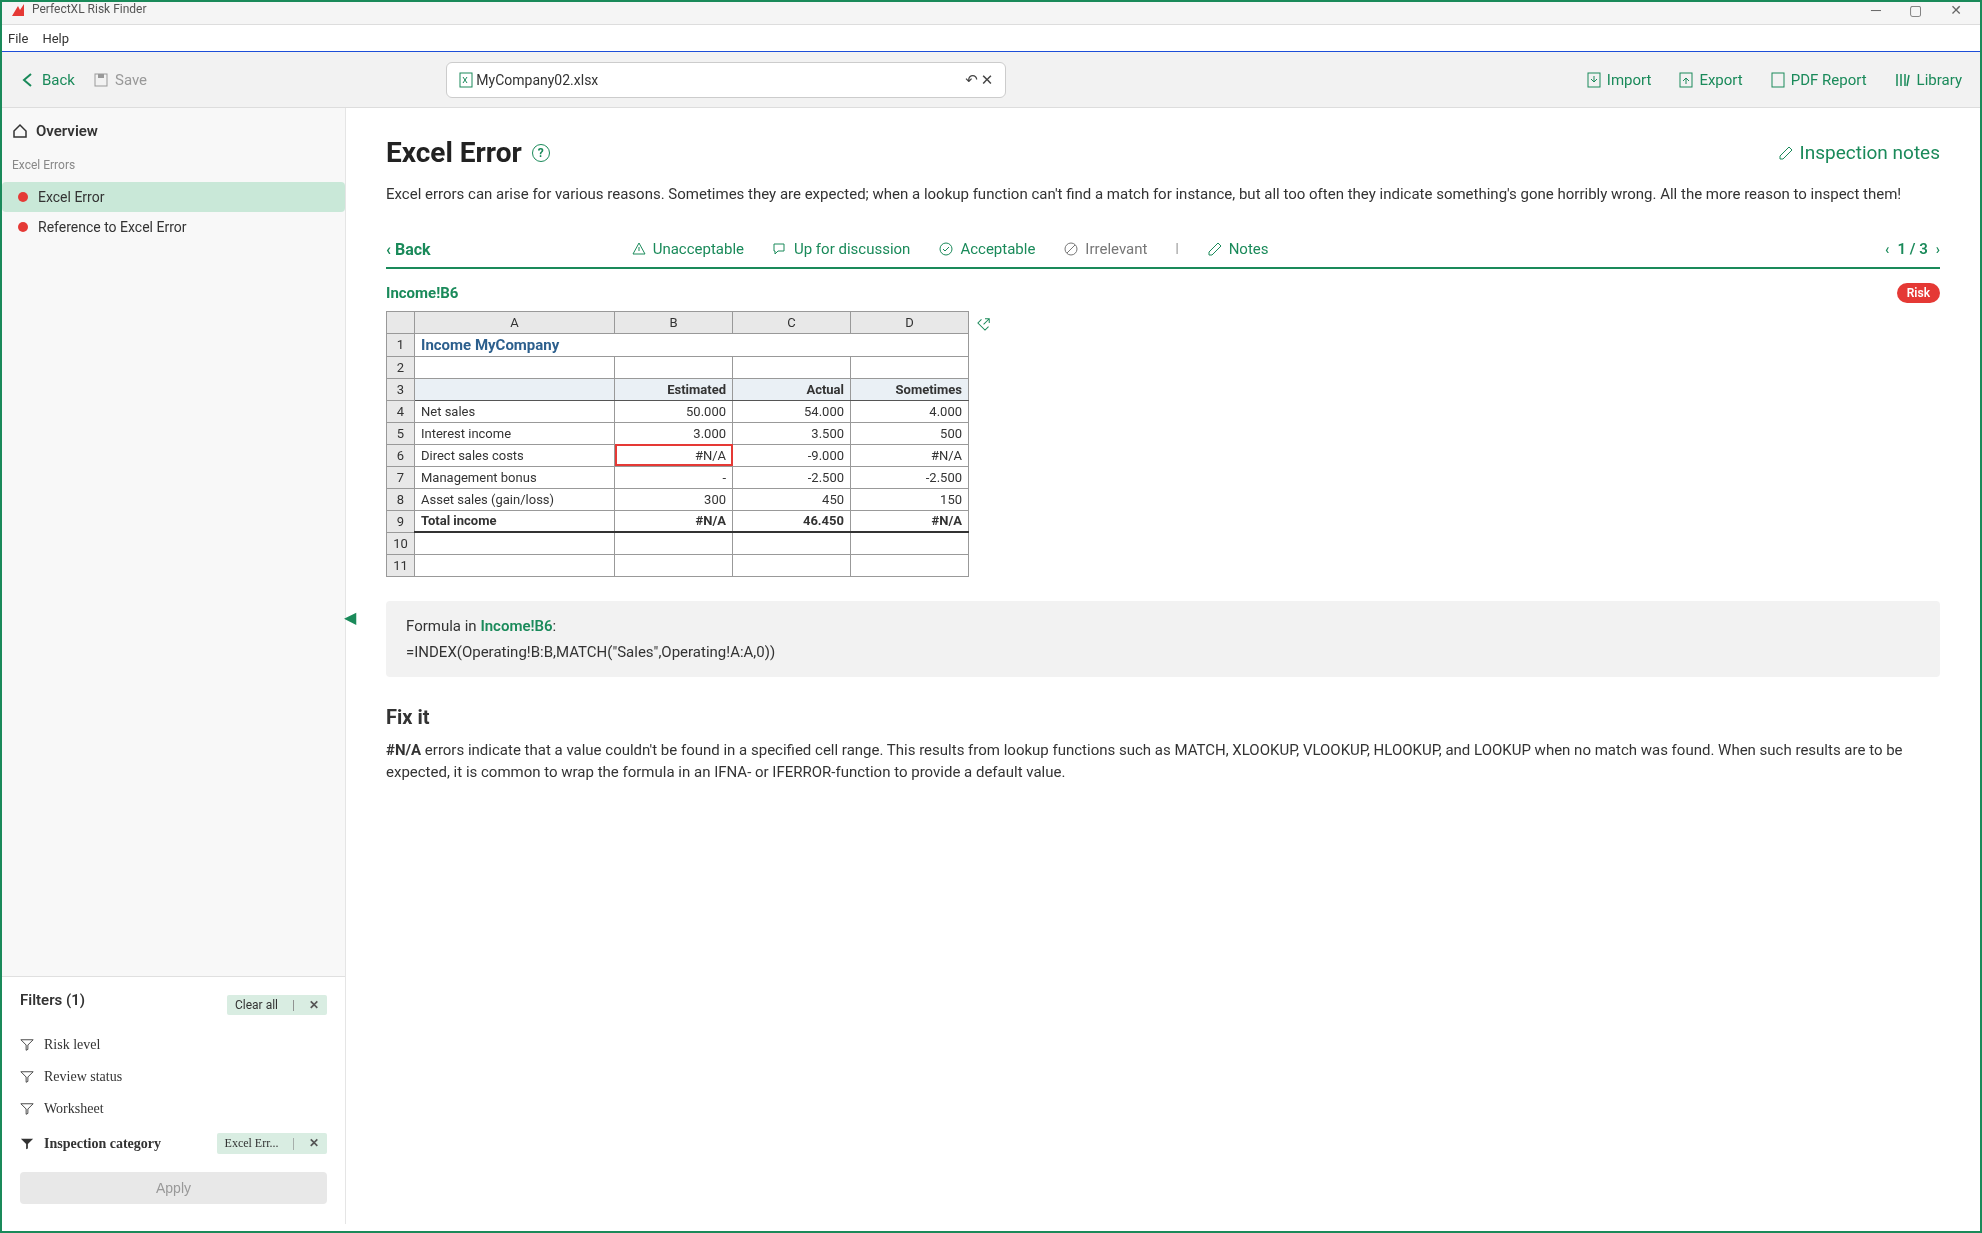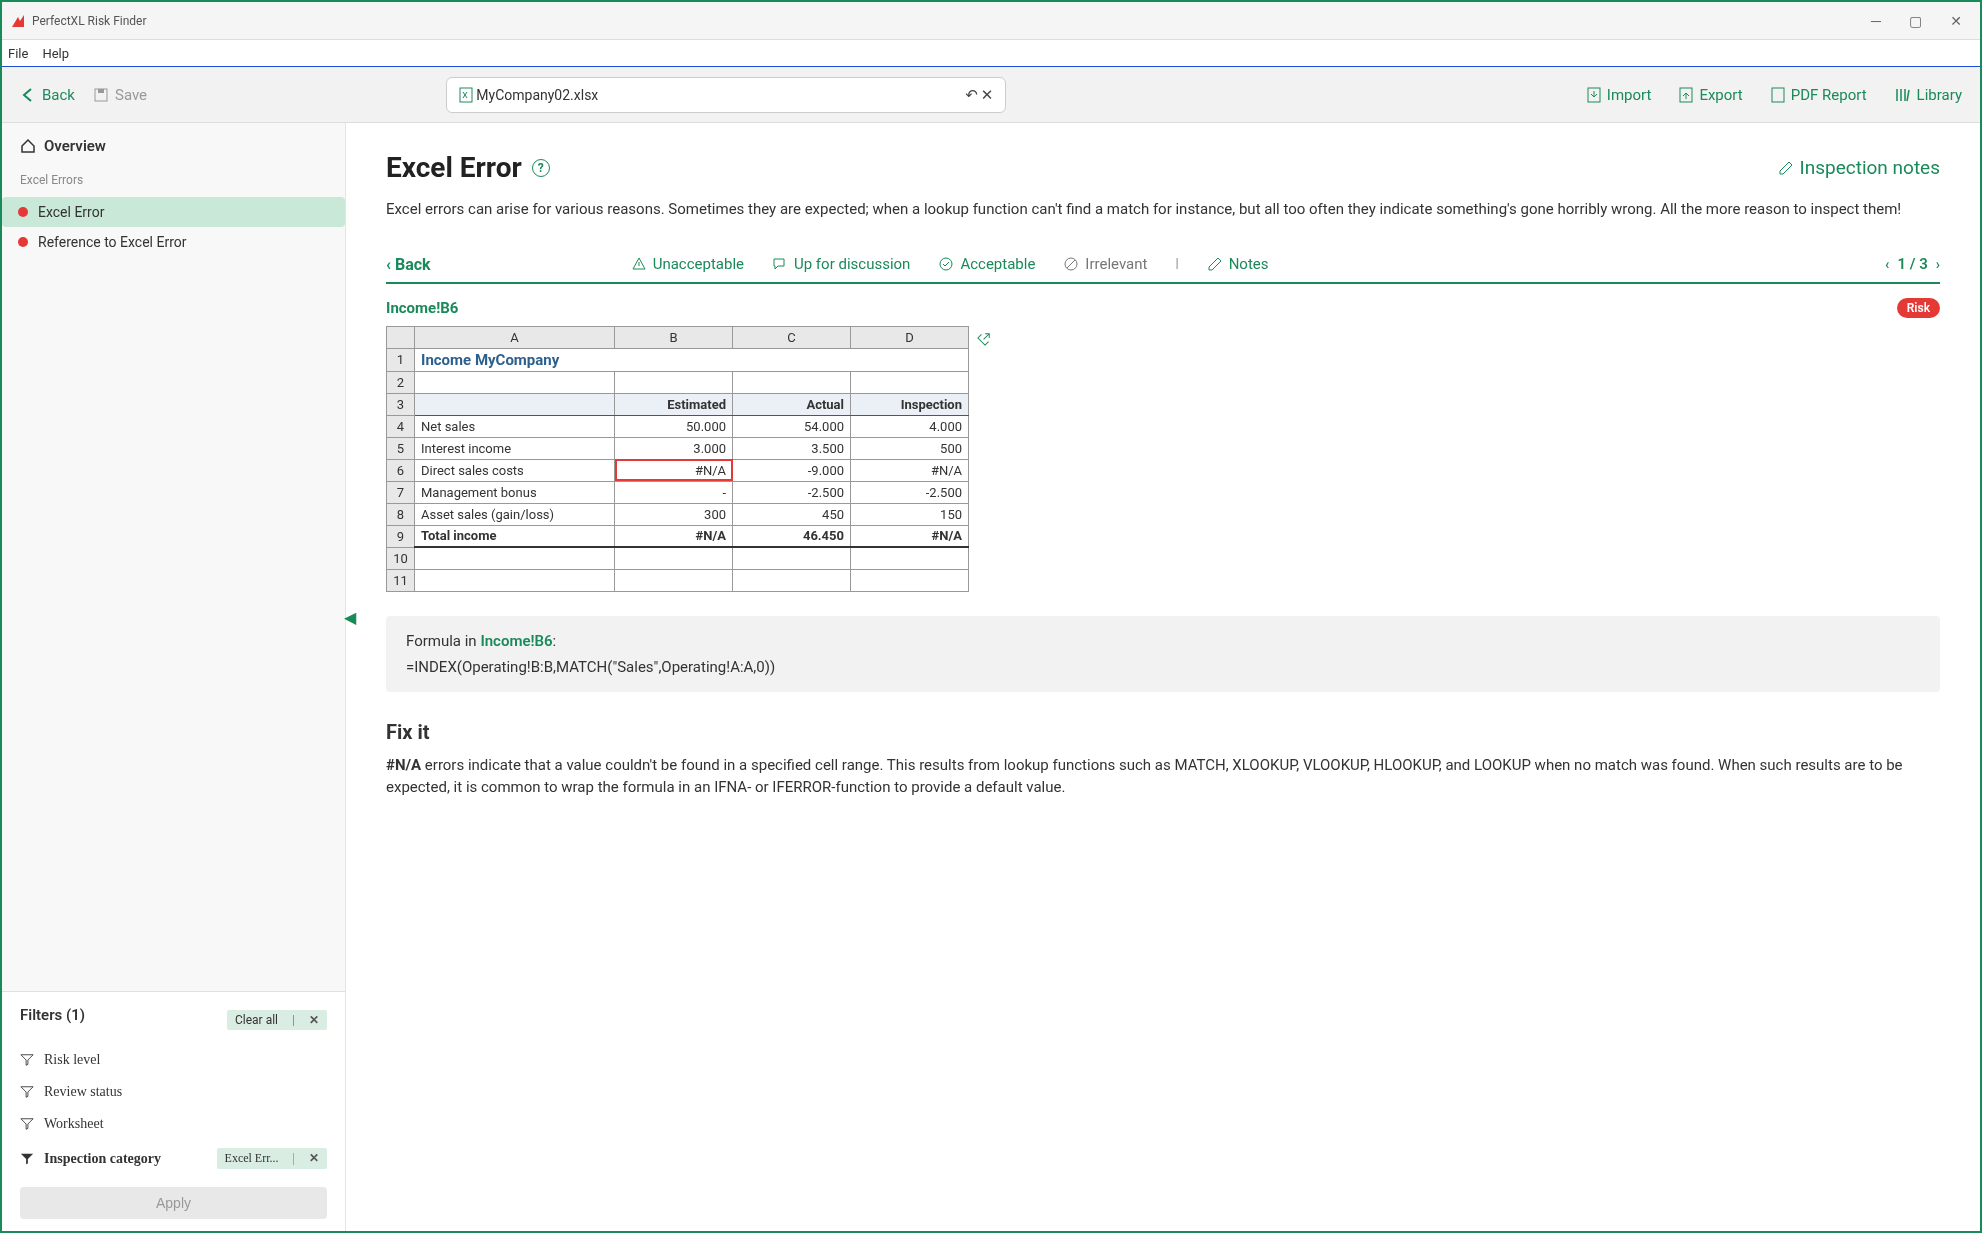--- a/index.html
+++ b/index.html
@@ -8,25 +8,25 @@
   font-size: 13px;
   color: #333;
   background: #fff;
   width: 1982px;
   height: 1233px;
   overflow: hidden;
   border: 2px solid #1a8a5a;
 }
 
 .titlebar {
-  height: 38px;
+  height: 23px;
   background: #f5f5f5;
   border-bottom: 1px solid #ddd;
   display: flex;
-  align-items: center;
+  align-items: flex-start;
   padding: 0 8px;
 }
 .app-logo { width:16px; height:16px; margin-right:6px; }
 .title-text { font-size: 12px; color: #555; flex:1;}
 .win-controls { display:flex; gap:28px; color:#666; font-size:14px; padding-right:10px;}
 .win-btn { cursor:pointer; }
 
 
 .menubar {
   height: 27px;
@@ -67,21 +67,21 @@
   display:flex;
   height: calc(100% - 30px - 27px - 56px);
 }
 .sidebar {
   width: 344px;
   background:#f8f8f8;
   border-right:1px solid #e5e5e5;
   display:flex;
   flex-direction:column;
 }
-.side-top { padding: 14px 18px 6px; }
+.side-top { padding: 14px 10px 6px; }
 .overview-link { display:flex; align-items:center; gap:8px; font-size:15px; font-weight:600; color:#333; cursor:pointer; margin-bottom:14px;}
 .side-group-label { font-size:12px; color:#888; padding: 4px 0;}
 .side-item {
   display:flex; align-items:center; gap:10px; padding:7px 16px; cursor:pointer;
   font-size:14px; color:#333; border-radius:4px;
 }
 .side-item.active { background:#c9e8d8; }
 .risk-dot { width:10px; height:10px; border-radius:50%; background:#e53935; flex-shrink:0;}
 .collapse-handle {
   position:absolute; left:344px; top: 50%; transform: translateY(-50%);
@@ -391,21 +391,21 @@
               <td></td>
               <td></td>
               <td></td>
               <td></td>
             </tr>
         <tr class="hdr-row">
           <th class="rowh">3</th>
           <td></td>
           <td class="num">Estimated</td>
           <td class="num">Actual</td>
-          <td class="num">Inspection</td>
+          <td class="num">Sometimes</td>
         </tr>
         <tr>
           <th class="rowh">4</th>
           <td>Net sales</td>
           <td class="num">50.000</td>
           <td class="num">54.000</td>
           <td class="num">4.000</td>
         </tr>
         <tr>
           <th class="rowh">5</th>

